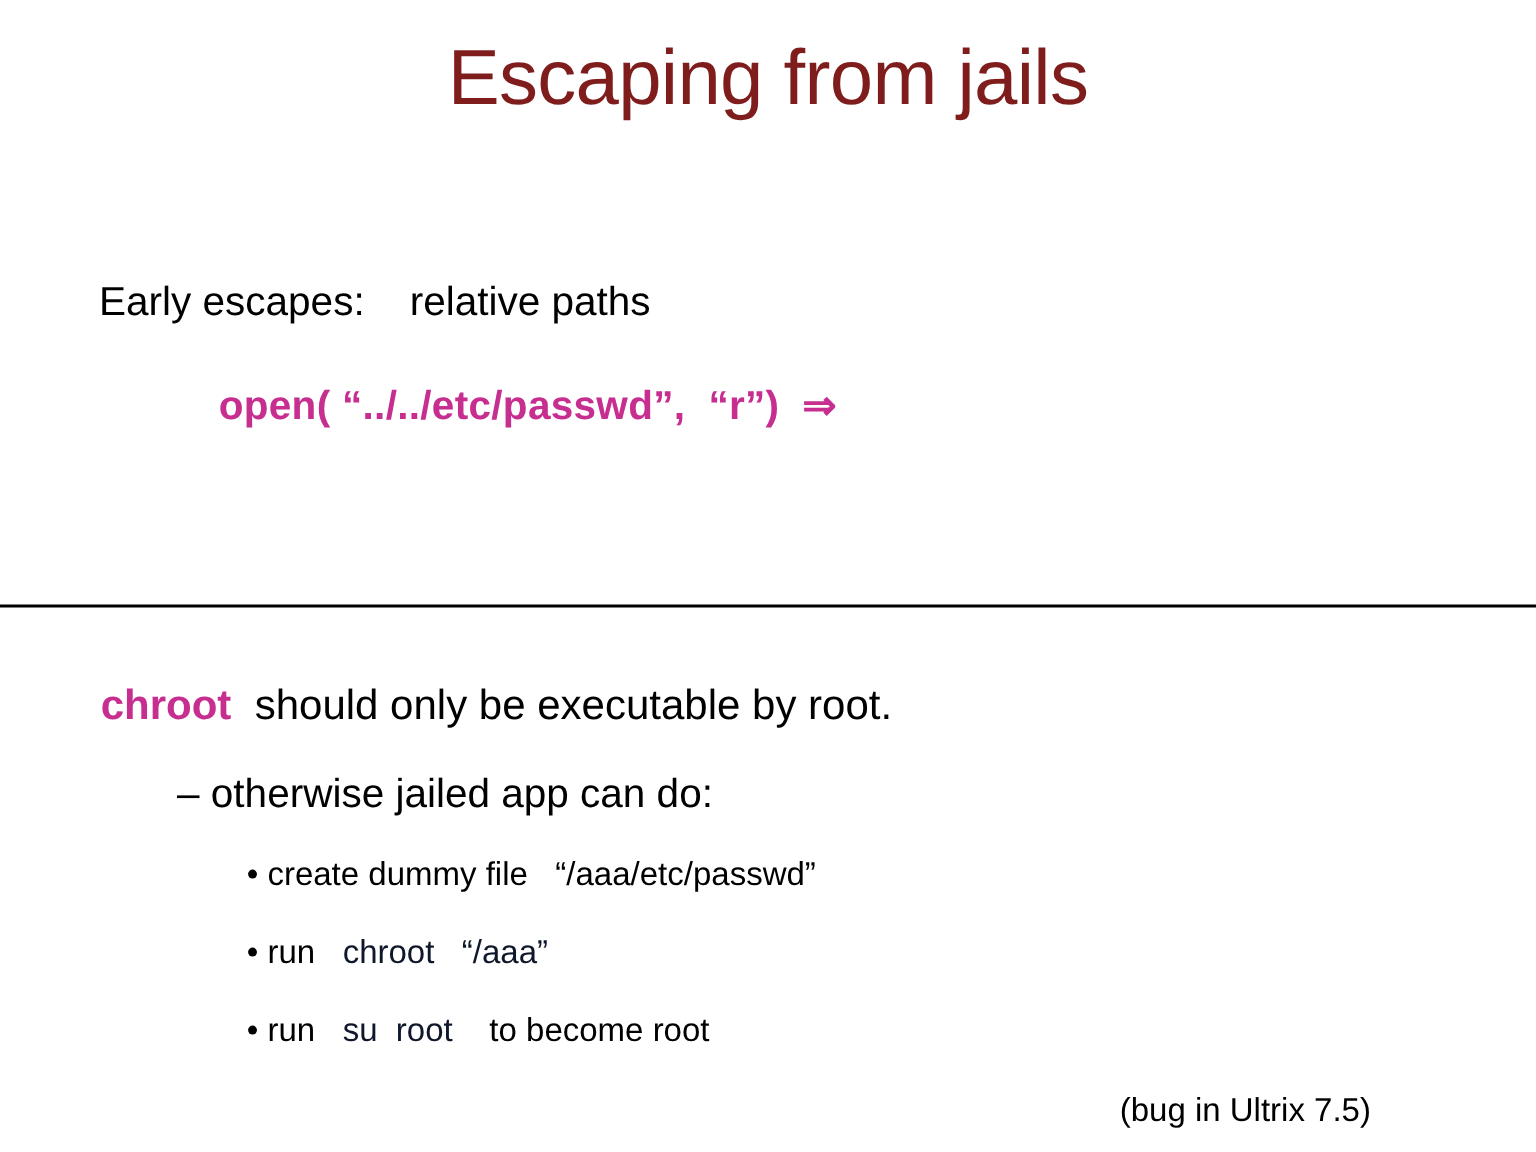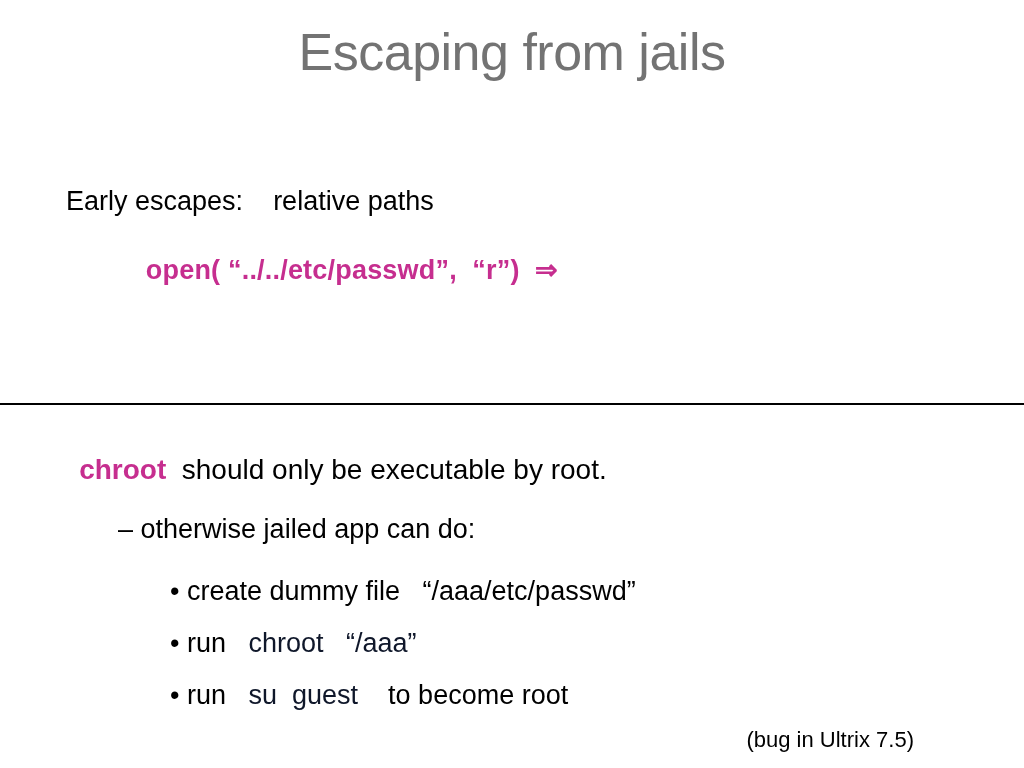--- a/index.html
+++ b/index.html
@@ -26,21 +26,21 @@
   .slide-title {
     position: absolute;
     left: 0;
     top: 24px;
     width: 1024px;
     text-align: center;
     font-size: 52px;
     line-height: 1.1;
     font-weight: 400;
     letter-spacing: -0.5px;
-    color: #737373;
+    color: #7f1d1d;
     white-space: pre;
   }
 
   
   .line {
     position: absolute;
     white-space: pre;
     font-weight: 400;
   }
 
@@ -76,21 +76,21 @@
     font-size: 28px;
     line-height: 1.15;
   }
 
   .dash-line {
     font-size: 27px;
     line-height: 1.15;
   }
 
   .bullet-line {
-    font-size: 27px;
+    font-size: 22px;
     line-height: 1.15;
   }
 
   .footnote {
     font-size: 22px;
     line-height: 1.15;
   }
 
   
   .mag-bold {
@@ -116,37 +116,37 @@
     <span class="mag-bold">open( “../../etc/passwd”,  “r”)</span><span class="mag-bold">  </span><span class="arrow mag-bold">⇒</span>
   </div>
 
   <div class="line lvl0" style="left:36px; top:155px;">
     <span class="blk">Early escapes:</span><span class="blk">    </span><span class="blk">relative paths</span>
   </div>
 
 
   <div class="divider"></div>
 
-  <div class="line heading2" style="left:48px; top:422px;">
+  <div class="line heading2" style="left:36px; top:422px;">
     <span class="mag-bold">chroot</span><span class="blk">  should only be executable by root.</span>
   </div>
 
   <div class="line dash-line" style="left:88px; top:483px;">
     <span class="blk">–</span><span class="blk"> </span><span class="blk">otherwise jailed app can do:</span>
   </div>
 
   <div class="line bullet-line" style="left:140px; top:545px;">
     <span class="blk">•</span><span class="blk"> </span><span class="blk">create dummy file   “/aaa/etc/passwd”</span><span class="mag"></span><span class="blk"></span>
   </div>
 
   <div class="line bullet-line" style="left:140px; top:597px;">
     <span class="blk">•</span><span class="blk"> </span><span class="blk">run   </span><span class="mag">chroot   “/aaa”</span><span class="blk"></span>
   </div>
 
   <div class="line bullet-line" style="left:140px; top:649px;">
-    <span class="blk">•</span><span class="blk"> </span><span class="blk">run   </span><span class="mag">su  guest</span><span class="blk">    to become root</span>
+    <span class="blk">•</span><span class="blk"> </span><span class="blk">run   </span><span class="mag">su  root</span><span class="blk">    to become root</span>
   </div>
 
   <div class="line footnote" style="left:722px; top:702px;">
     <span class="blk">(bug in Ultrix 7.5)</span>
   </div>
 
 </div>
 
 </body></html>

